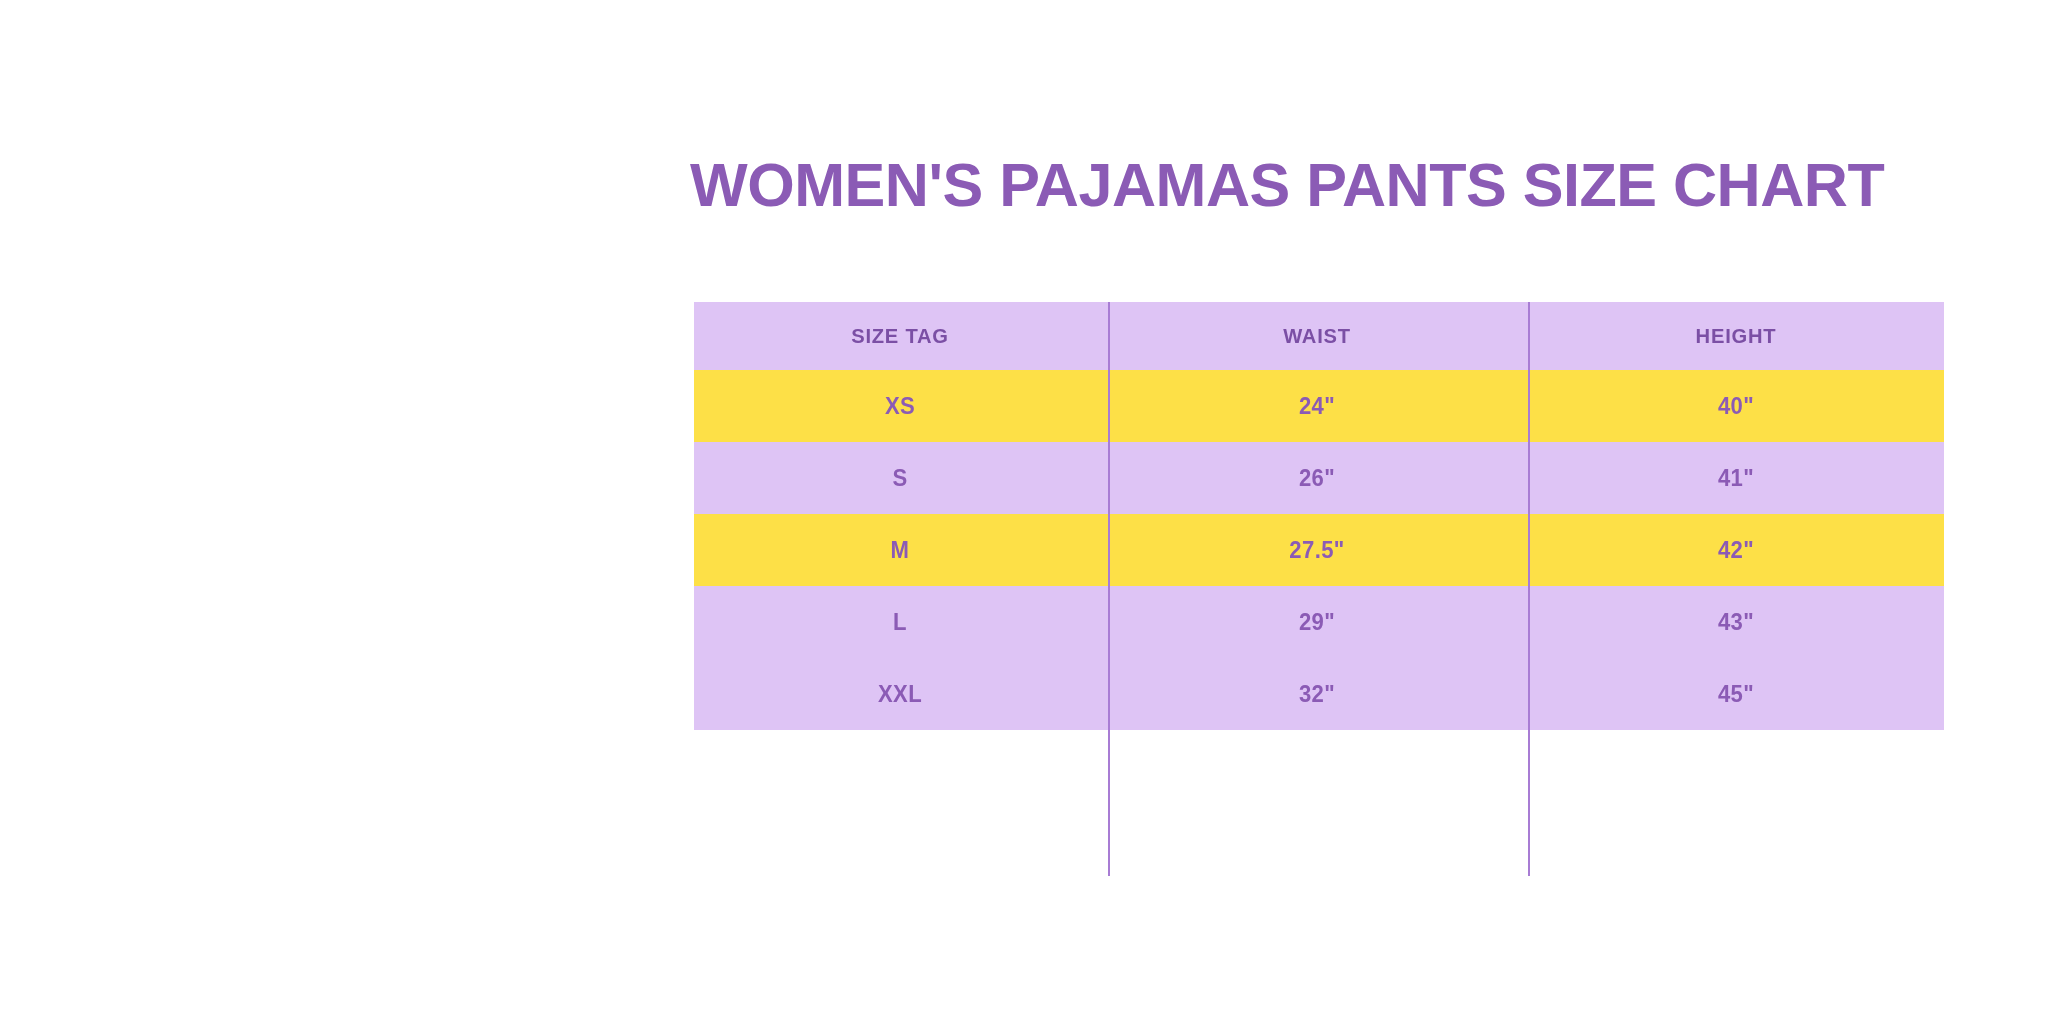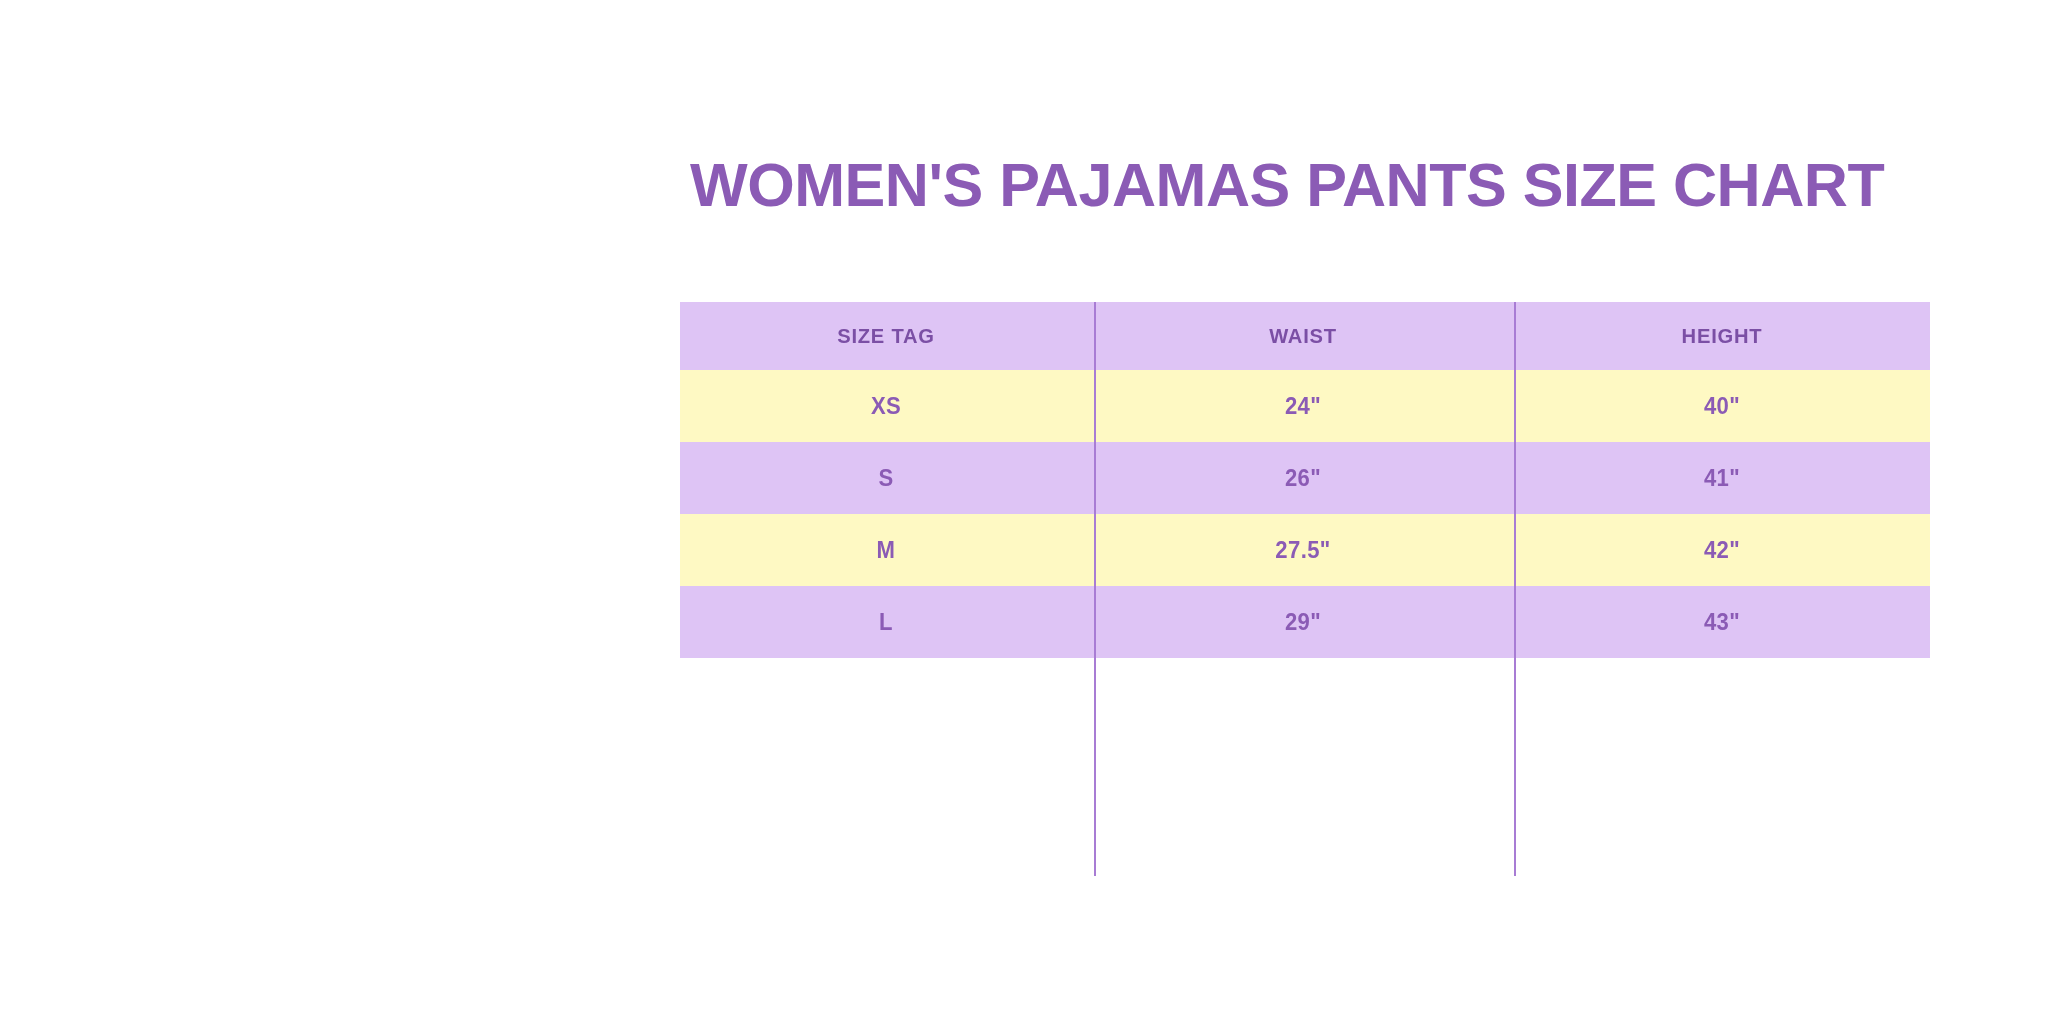--- a/index.html
+++ b/index.html
@@ -37,21 +37,21 @@
     color: #8B5BB5;
     white-space: nowrap;
     text-align: left;
     transform: scaleX(0.985);
     transform-origin: left center;
   }
 
   
   #size-table-wrapper {
     position: absolute;
-    left: 680px;
+    left: 694px;
     top: 302px;
     width: 1250px;
     height: 574px;
   }
 
   table.size-table {
     border-collapse: collapse;
     width: 1250px;
     table-layout: fixed;
   }
@@ -89,21 +89,21 @@
     font-weight: 700;
     letter-spacing: 0.4px;
     color: #8B5BB5;
     transform: scaleX(0.96);
   }
 
   table.size-table tbody tr.row-shaded {
     background: #DEC4F5;
   }
   table.size-table tbody tr.row-plain {
-    background: #fef9c3;
+    background: #fde047;
   }
 
   
   .col-divider {
     position: absolute;
     top: 0;
     width: 2px;
     height: 574px;
     background: #A87CD4;
     pointer-events: none;
@@ -147,20 +147,25 @@
         <tr class="row-plain">
           <td>M</td>
           <td>27.5"</td>
           <td>42"</td>
         </tr>
         <tr class="row-shaded">
           <td>L</td>
           <td>29"</td>
           <td>43"</td>
         </tr>
+        <tr class="row-shaded">
+          <td>XXL</td>
+          <td>32"</td>
+          <td>45"</td>
+        </tr>
       </tbody>
     </table>
 
     <div id="divider-1" class="col-divider"></div>
     <div id="divider-2" class="col-divider"></div>
 
   </div>
 
 </div>
 

